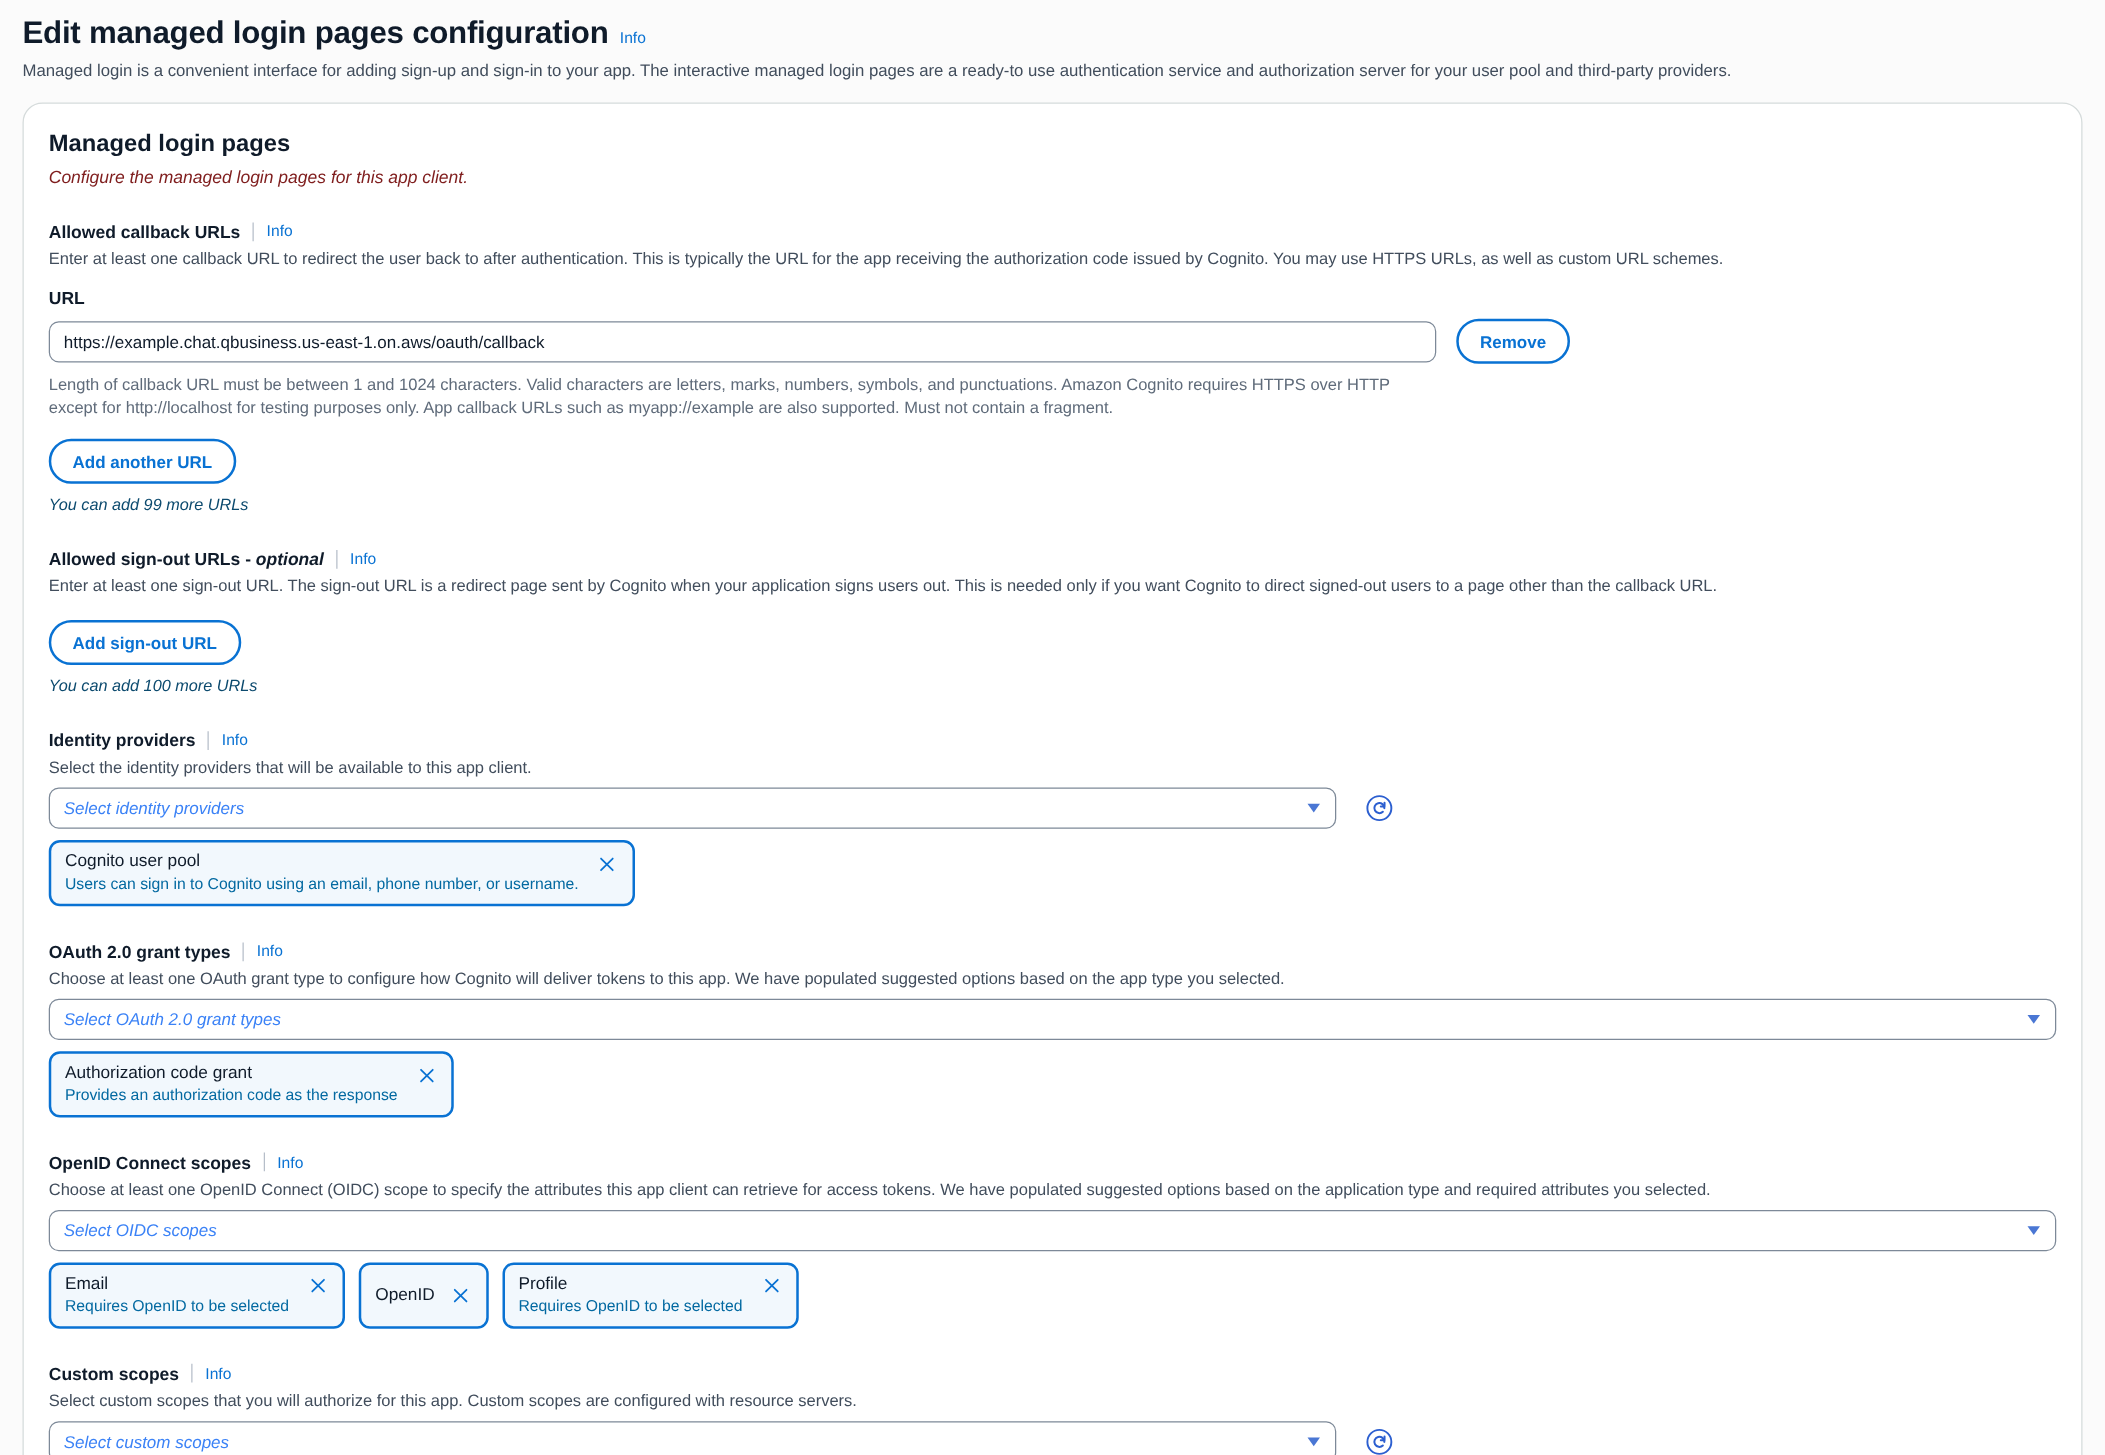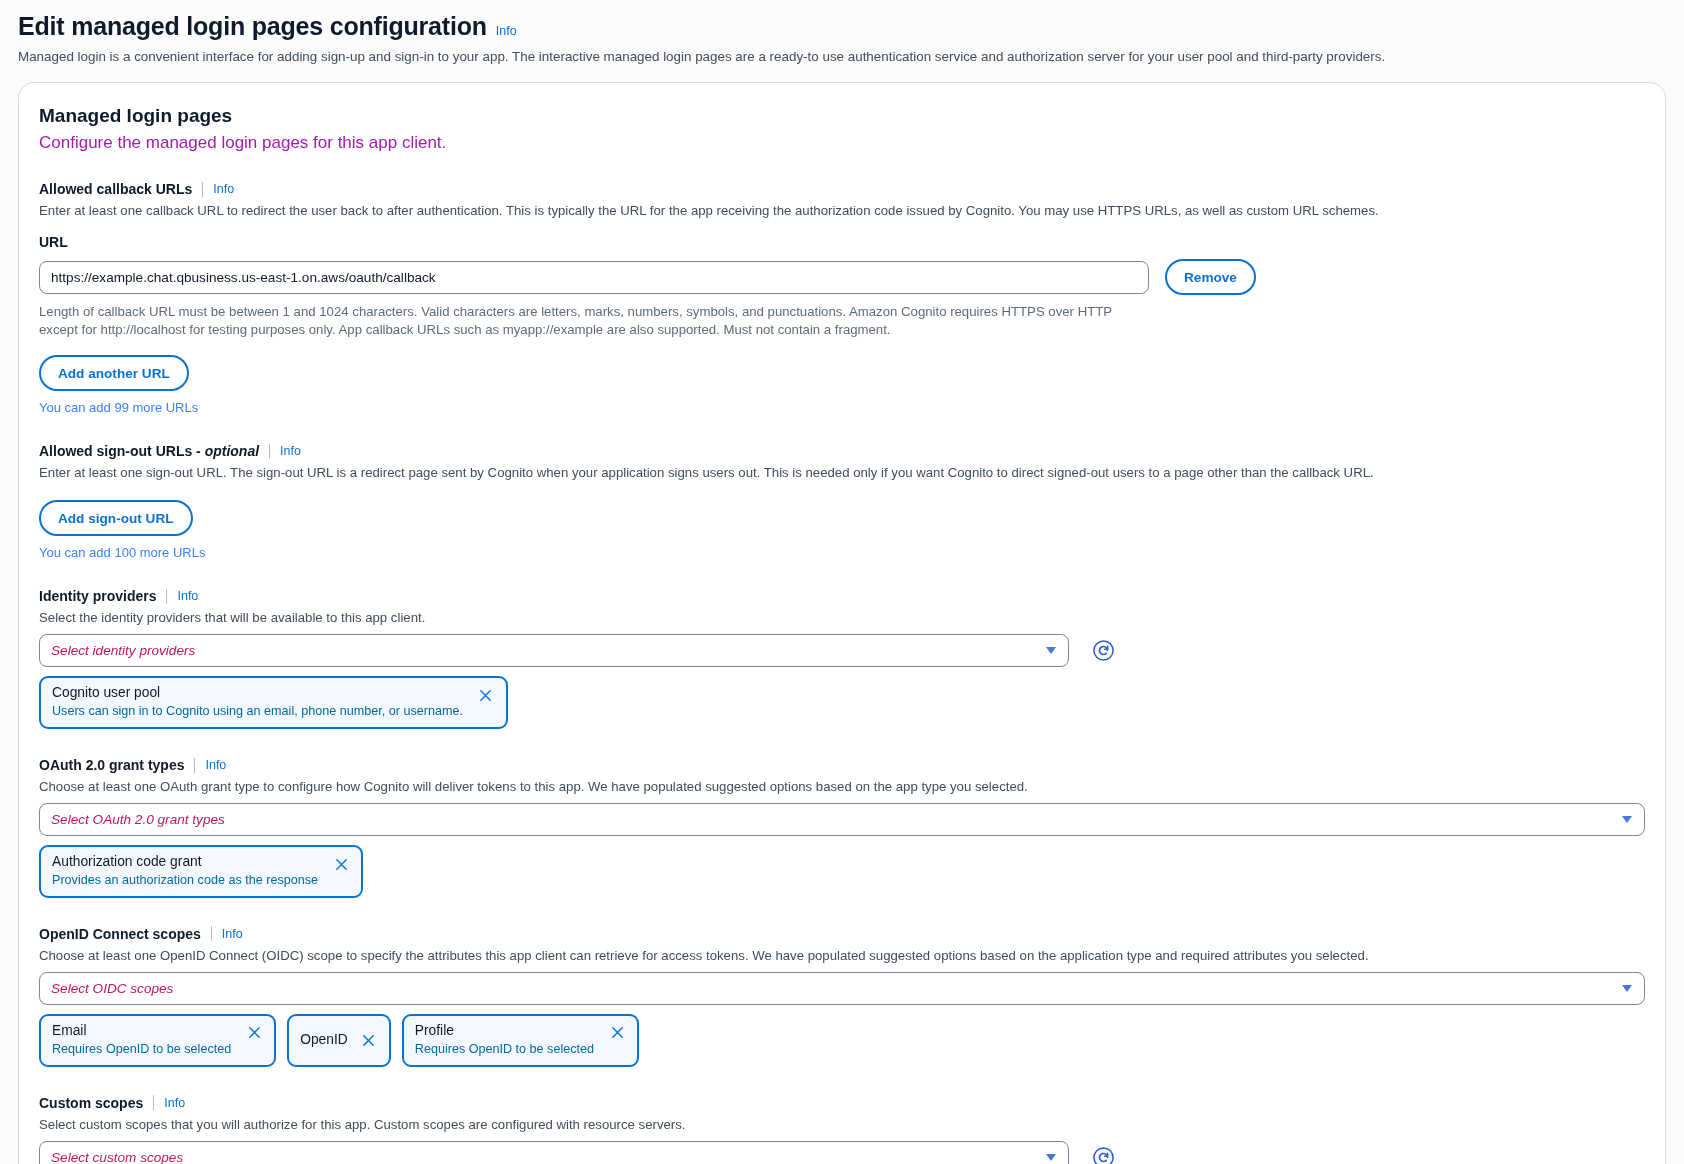--- a/index.html
+++ b/index.html
@@ -29,21 +29,21 @@
 
   
   .card {
     margin-top: 10px;
     background: #fff;
     border: 1px solid #d5dbdb;
     border-radius: 16px;
     padding: 22px 20px 26px 20px;
   }
   .card-title { font-size: 19px; font-weight: bold; margin: 0; color: #0f1b2a; }
-  .card-sub { font-size: 17px; color: #a21caf; margin-top: 6px; }
+  .card-sub { font-size: 14px; color: #7f1d1d; margin-top: 6px; font-style: italic; }
 
   
   .field { margin-top: 28px; }
   .label-row { display: flex; align-items: center; gap: 0; }
   .field-label { font-size: 14px; font-weight: bold; color: #0f1b2a; }
   .field-label .opt { font-weight: bold; font-style: italic; }
   .divider-pipe {
     display: inline-block; width: 1px; height: 15px;
     background: #b6bec9; margin: 0 10px;
   }
@@ -51,39 +51,39 @@
     font-size: 13.2px; color: #414d5c; margin-top: 5px; line-height: 1.37;
     max-width: 1530px;
   }
   .sub-label {
     font-size: 14px; font-weight: bold; color: #0f1b2a; margin-top: 14px;
   }
   .helper {
     font-size: 13.2px; color: #5f6b7a; margin-top: 8px; line-height: 1.37;
     max-width: 1110px;
   }
-  .helper-sm { font-size: 13px; color: #3b82f6; margin-top: 9px; }
+  .helper-sm { font-size: 13px; color: #0c4a6e; margin-top: 9px; font-style: italic; }
 
   
   .input-row { display: flex; align-items: center; gap: 16px; margin-top: 9px; }
   .text-input {
     height: 33px; border: 1px solid #7d8998; border-radius: 8px;
     background: #fff; font-size: 13.6px; color: #0f1b2a;
     padding: 0 11px; width: 1110px;
     font-family: "Liberation Sans", sans-serif;
   }
 
   .select {
     height: 33px; border: 1px solid #7d8998; border-radius: 8px;
     background: #fff; display: flex; align-items: center;
     justify-content: space-between; padding: 0 9px 0 11px;
     cursor: pointer; user-select: none;
   }
   .select .ph {
-    font-size: 13.6px; color: #be185d; font-style: italic;
+    font-size: 13.6px; color: #3b82f6; font-style: italic;
   }
   .select.w-narrow { width: 1030px; }
   .select.w-full { width: 100%; }
   .caret {
     width: 0; height: 0; border-left: 5.5px solid transparent;
     border-right: 5.5px solid transparent; border-top: 7px solid #4a77d4;
     margin-right: 3px;
   }
   .select-row { display: flex; align-items: center; gap: 18px; margin-top: 7px; }
 

